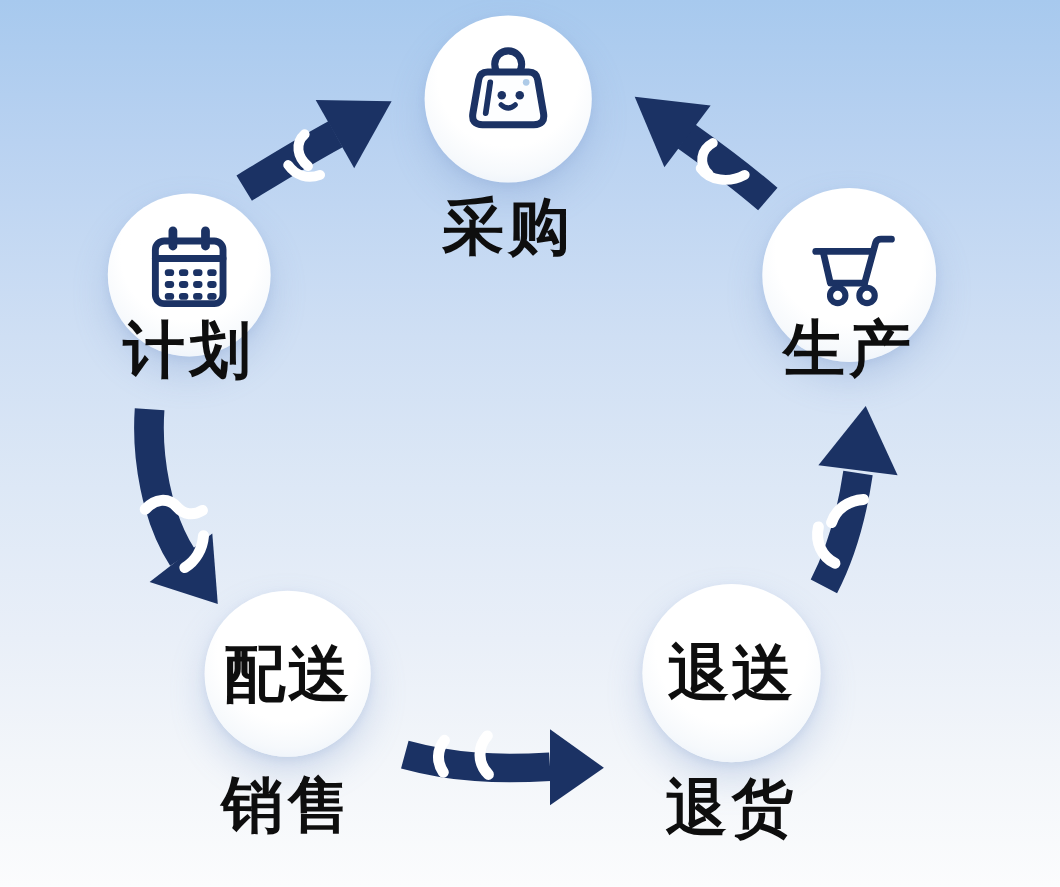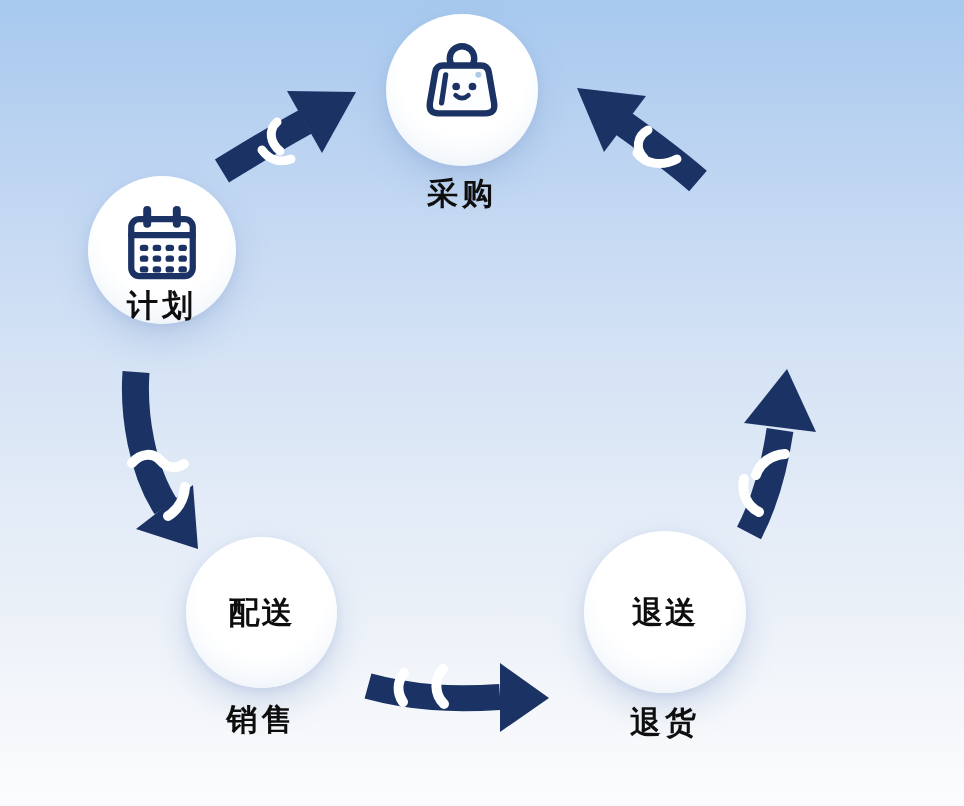--- a/index.html
+++ b/index.html
@@ -21,34 +21,34 @@
   .arrows{position:absolute;left:0;top:0;z-index:1;}
   .node{position:absolute;display:flex;flex-direction:column;align-items:center;z-index:2;}
   .circle{
     border-radius:50%;
     background:radial-gradient(circle at 50% 36%, #ffffff 52%, #f6f9fc 72%, #e9f0f9 88%, #dfe9f6 100%);
     box-shadow:0 16px 32px rgba(126,157,206,.30), 0 3px 8px rgba(126,157,206,.18);
     display:flex;align-items:center;justify-content:center;
   }
   .label{
     font-weight:900;
-    font-size:31px;
+    font-size:56px;
     color:var(--text);
     letter-spacing:4px;
     white-space:nowrap;
     z-index:3;
     text-align:center;
     line-height:1;
   }
   .inner-label{letter-spacing:2px;}
   
   .n-procurement{left:386px;top:14px;}
   .n-procurement .circle{width:152px;height:152px;}
   .n-procurement .label{margin-top:12px;}
-  .n-plan{left:88px;top:176px;}
+  .n-plan{left:98px;top:176px;}
   .n-plan .circle{width:148px;height:148px;}
   .n-plan .label{margin-top:-34px;}
   .n-production{left:693px;top:171px;}
   .n-production .circle{width:158px;height:158px;}
   .n-production .label{margin-top:-40px;}
   .n-distribution{left:186px;top:537px;}
   .n-distribution .circle{width:151px;height:151px;}
   .n-distribution .sub{margin-top:16px;}
   .n-returns{left:584px;top:531px;}
   .n-returns .circle{width:162px;height:162px;}
@@ -137,20 +137,34 @@
           <rect x="16.5" y="56.5" width="7.5" height="5.5" rx="2.5"></rect>
           <rect x="27.8" y="56.5" width="7.5" height="5.5" rx="2.5"></rect>
           <rect x="39.1" y="56.5" width="7.5" height="5.5" rx="2.5"></rect>
           <rect x="50.4" y="56.5" width="7.5" height="5.5" rx="2.5"></rect>
         </g>
       </svg>
     </div>
     <div class="label">计划</div>
   </div>
 
+  <div class="node n-production">
+    <div class="circle">
+      <svg class="icon icon-cart" width="88" height="80" viewBox="0 0 76 72">
+        <g fill="none" stroke="currentColor" stroke-width="5.5" stroke-linecap="round" stroke-linejoin="round">
+          <path d="M7 23 H53"></path>
+          <path d="M13 23 L19 49 H47"></path>
+          <path d="M47 49 L56 16 Q57 13 60.5 13 H69"></path>
+          <circle cx="25" cy="59" r="6.3" stroke-width="5"></circle>
+          <circle cx="49" cy="59" r="6.3" stroke-width="5"></circle>
+        </g>
+      </svg>
+    </div>
+    <div class="label">生产</div>
+  </div>
 
   <div class="node n-returns">
     <div class="circle">
       <div class="label inner-label">退送</div>
     </div>
     <div class="label sub">退货</div>
   </div>
 
   <div class="node n-distribution">
     <div class="circle">

